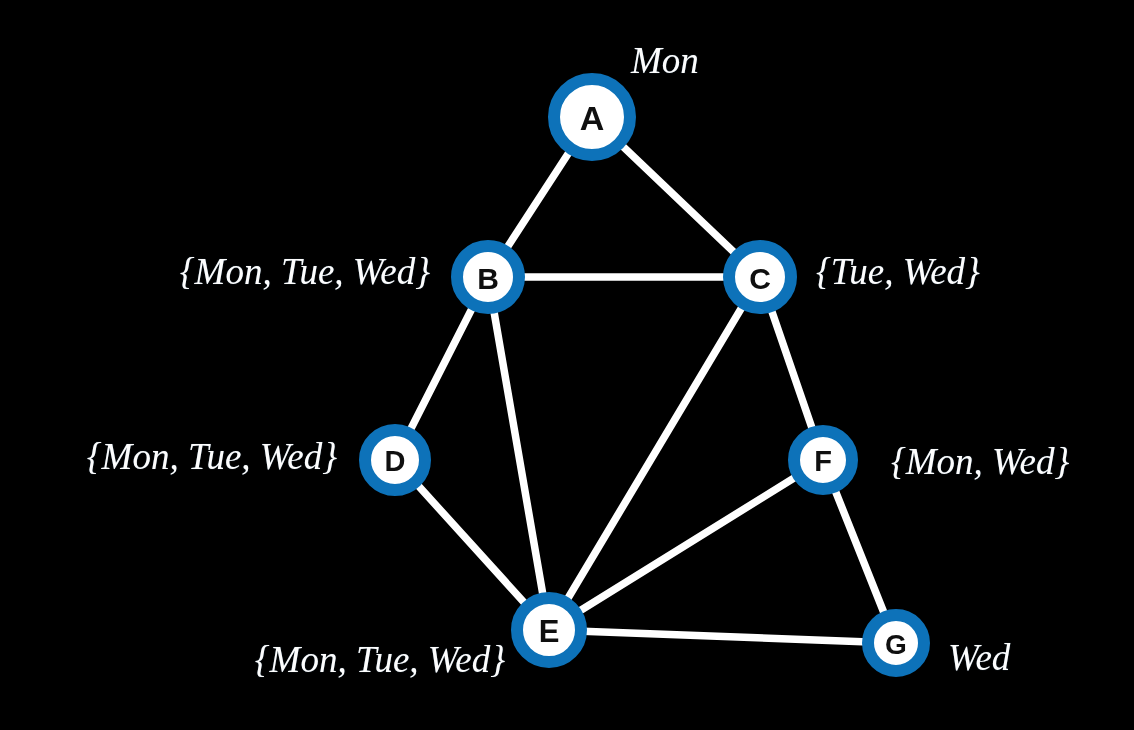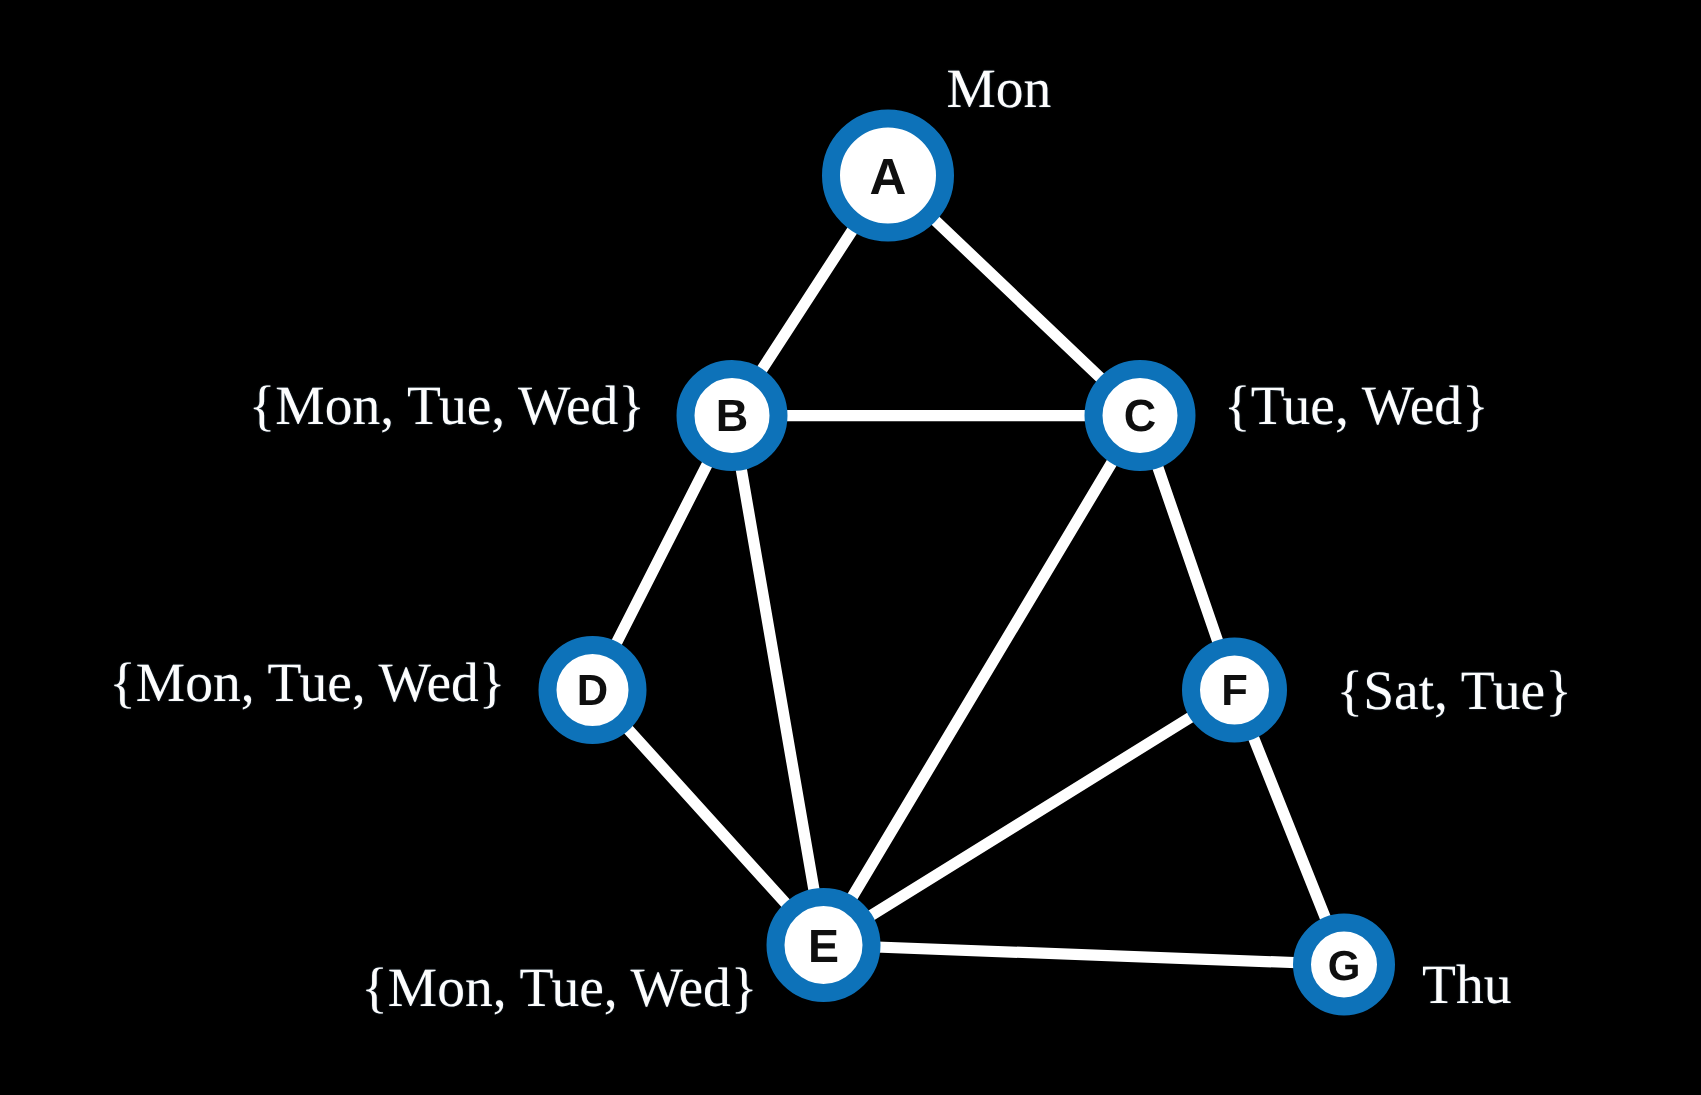--- a/index.html
+++ b/index.html
@@ -36,20 +36,21 @@
     fill: #0f0f0f;
     font-family: "Liberation Sans", "DejaVu Sans", sans-serif;
     font-weight: bold;
     text-anchor: middle;
     dominant-baseline: central;
   }
   .domain-label {
     position: absolute;
     color: #fdfdfd;
     font-family: "Liberation Serif", "DejaVu Serif", serif;
+    font-style: italic;
     font-size: 37px;
     line-height: 1;
     white-space: nowrap;
     text-shadow: 0 0 1px rgba(120,170,210,0.55);
   }
   .domain-label.anchor-right {
     transform: translate(-100%, -50%);
   }
   .domain-label.anchor-left {
     transform: translate(0, -50%);
@@ -105,17 +106,17 @@
         </g>
       </g>
   </svg>
 
   <div id="labels-layer">
       <div class="domain-label anchor-left" style="left: 631px; top: 60px; color: rgb(253, 253, 253);">Mon</div>
       <div class="domain-label anchor-right" style="left: 430px; top: 271px; color: rgb(253, 253, 253);">{Mon, Tue, Wed}</div>
       <div class="domain-label anchor-left" style="left: 816px; top: 271px; color: rgb(253, 253, 253);">{Tue, Wed}</div>
       <div class="domain-label anchor-right" style="left: 337px; top: 456px; color: rgb(253, 253, 253);">{Mon, Tue, Wed}</div>
       <div class="domain-label anchor-right" style="left: 505px; top: 659px; color: rgb(253, 253, 253);">{Mon, Tue, Wed}</div>
-      <div class="domain-label anchor-left" style="left: 891px; top: 461px; color: rgb(253, 253, 253);">{Sat, Tue}</div>
-      <div class="domain-label anchor-left" style="left: 948px; top: 657px; color: rgb(253, 253, 253);">Thu</div>
+      <div class="domain-label anchor-left" style="left: 891px; top: 461px; color: rgb(253, 253, 253);">{Mon, Wed}</div>
+      <div class="domain-label anchor-left" style="left: 948px; top: 657px; color: rgb(253, 253, 253);">Wed</div>
     </div>
 
 </div>
 
 </body></html>

